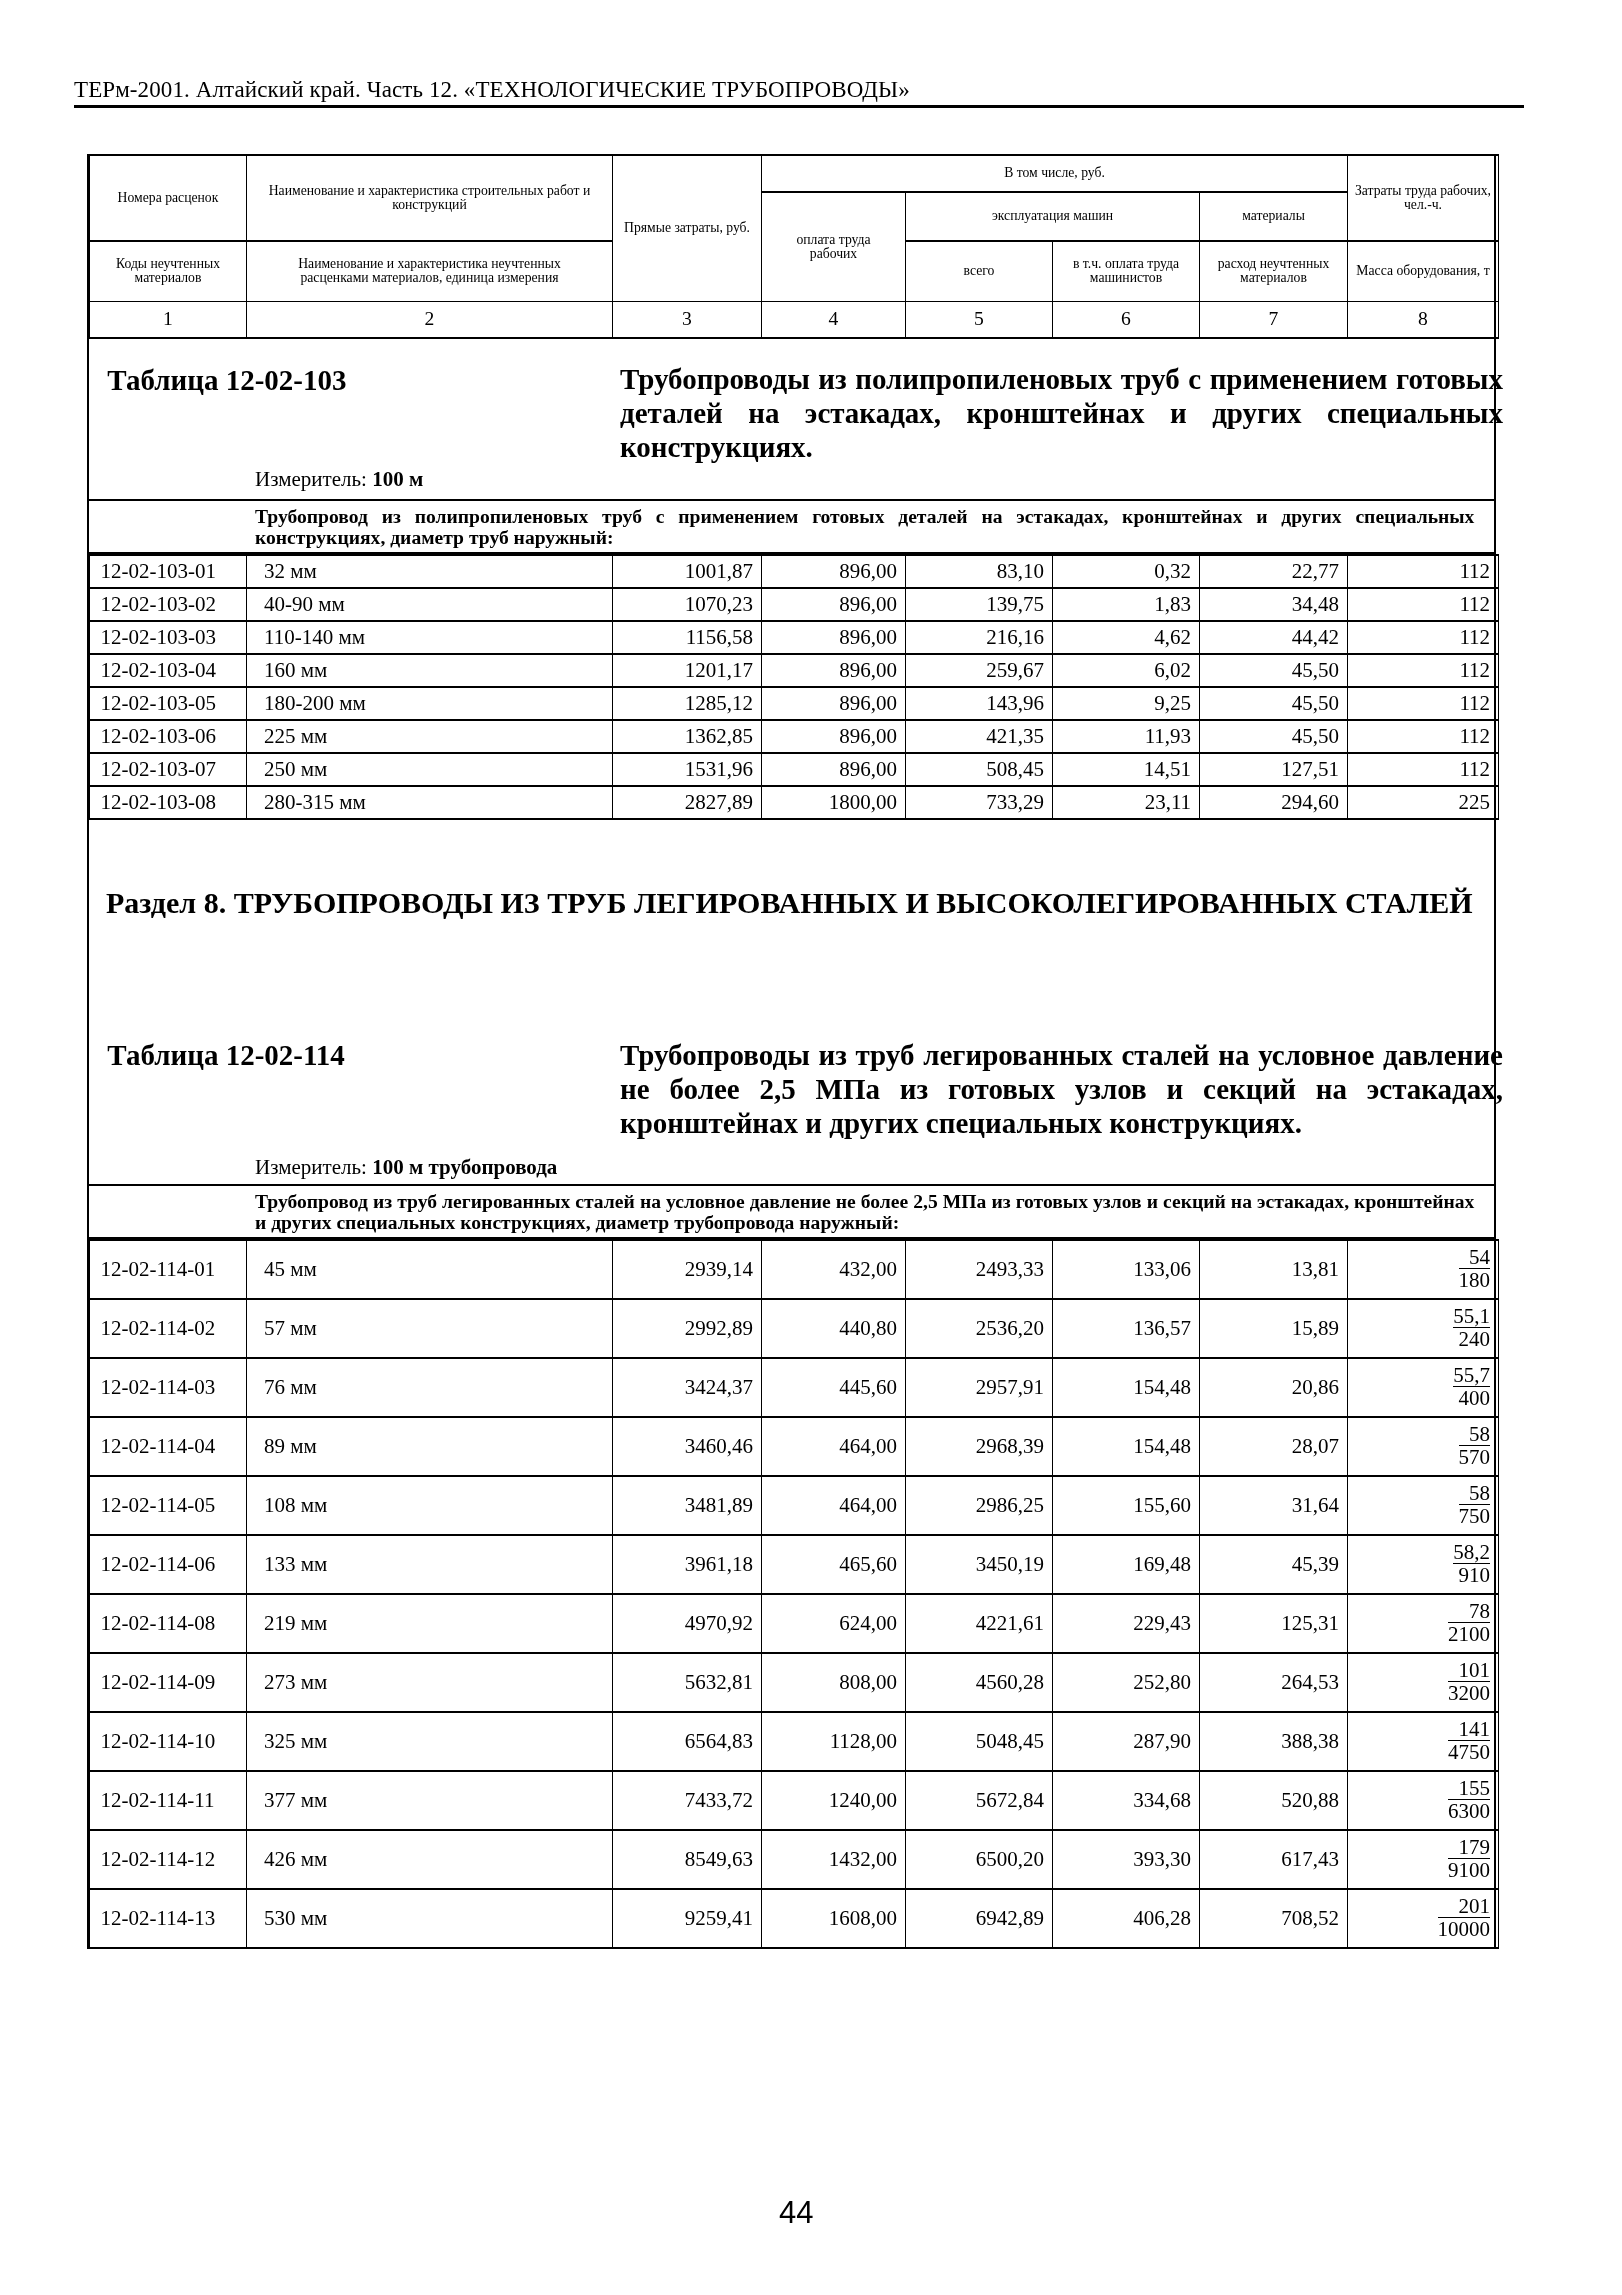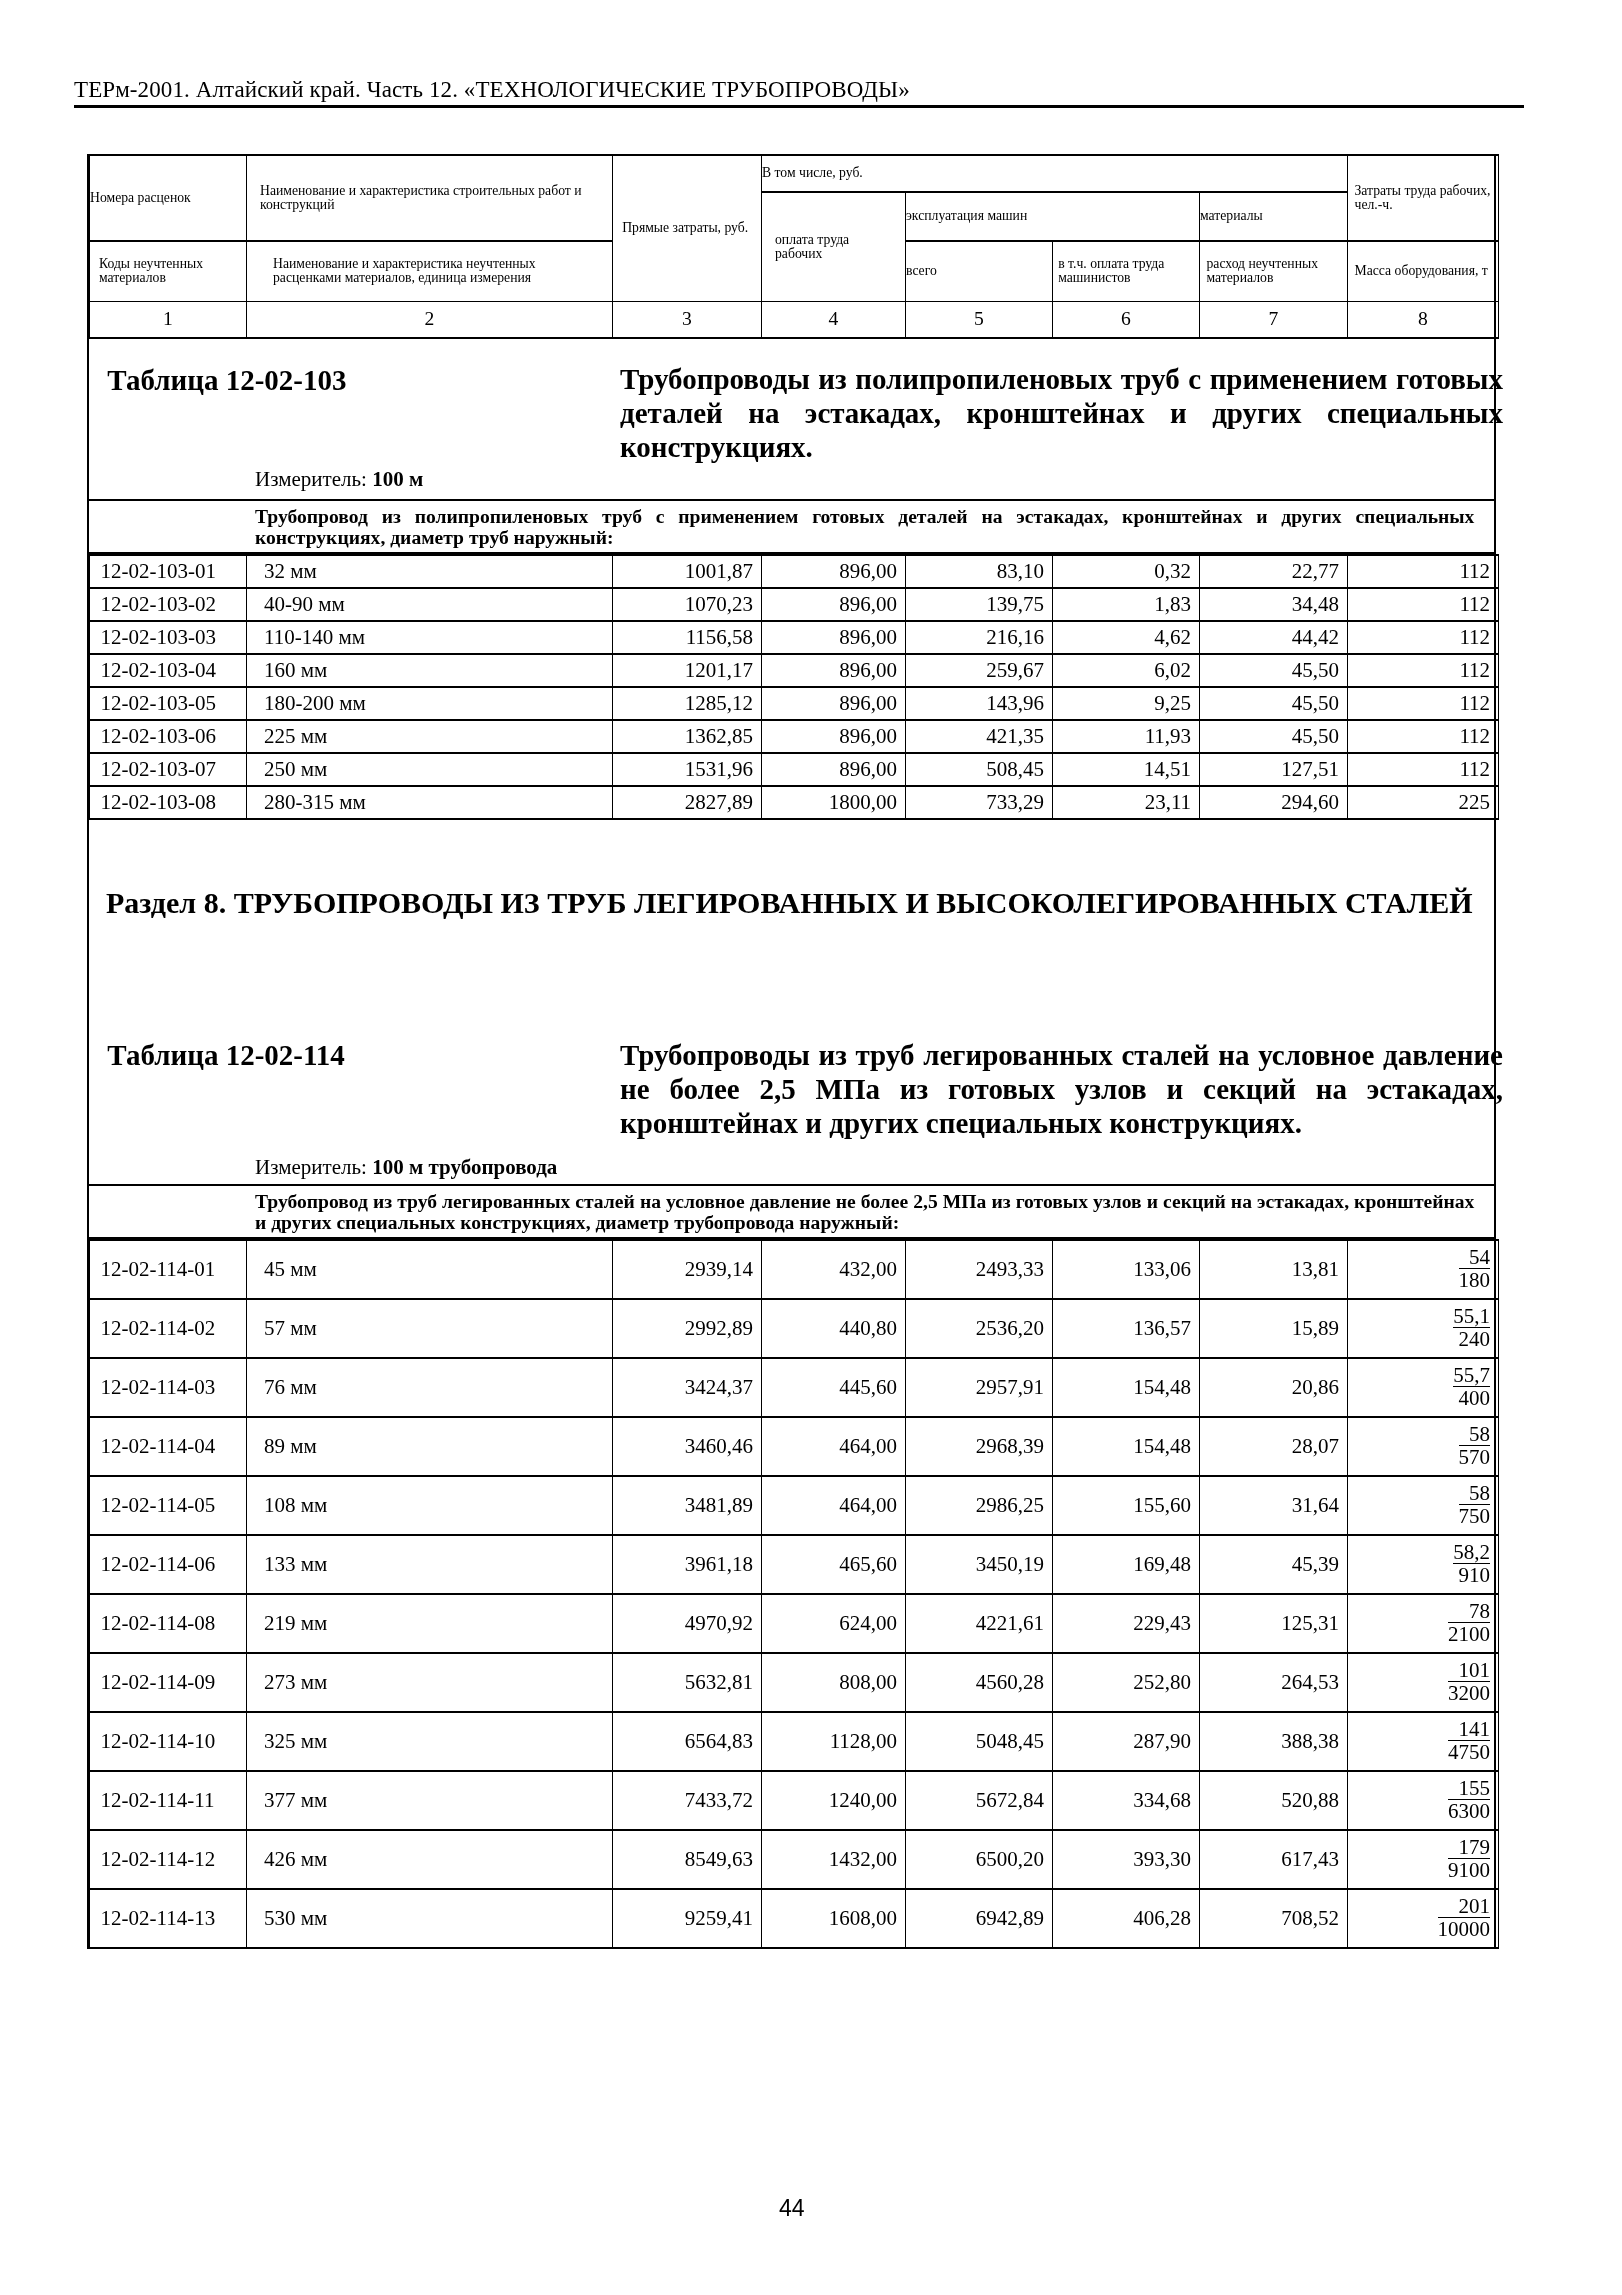--- a/index.html
+++ b/index.html
@@ -13,21 +13,21 @@
   }
   .head-rule {
     position: absolute; left: 74px; top: 105px; width: 1450px; height: 2.6px; background: #000;
   }
   .sheet {
     position: absolute; left: 87px; top: 154px; width: 1409px;
     border-left: 2px solid #000; border-right: 2px solid #000; box-sizing: border-box;
   }
   table { border-collapse: collapse; width: 100%; table-layout: fixed; }
   td, th { border: 1.3px solid #000; padding: 0; font-weight: normal; }
-  .hdr td { font-size: 13.7px; text-align: left; vertical-align: middle; line-height: 1.05; }
+  .hdr td { font-size: 13.7px; text-align: center; vertical-align: middle; line-height: 1.05; }
   .hdr { border-top: 2.6px solid #000; }
   .colnum td { font-size: 19.6px; text-align: center; height: 35px; border-bottom: 2.6px solid #000; }
 
   .tbl-title-block {
     position: relative; border-bottom: 2px solid #000;
   }
   .tbl-no { position: absolute; left: 18.3px; font-size: 29px; font-weight: bold; }
   .tbl-desc {
     position: absolute; left: 531px; width: 883px; font-size: 29px; font-weight: bold;
     text-align: justify; line-height: 34px;
@@ -52,21 +52,21 @@
   .frac .top { display: block; border-bottom: 1.3px solid #000; }
   .frac .bot { display: block; }
 
   .section-block { position: relative; height: 364px; }
   .section-title {
     position: absolute; left: 2px; right: 6.5px; top: 64px; font-size: 30px; font-weight: bold;
     text-align: center; line-height: 37px;
   }
 
   .page-number {
-    position: absolute; left: 779px; top: 2195px; font-size: 23px;
+    position: absolute; left: 779px; top: 2195px; font-size: 31px;
     font-family: "Liberation Sans", "DejaVu Sans", sans-serif;
   }
 </style>
 </head>
 <body>
 
 <div class="running-head">ТЕРм-2001. Алтайский край. Часть 12. «ТЕХНОЛОГИЧЕСКИЕ ТРУБОПРОВОДЫ»</div>
 <div class="head-rule"></div>
 
 <div class="sheet">

